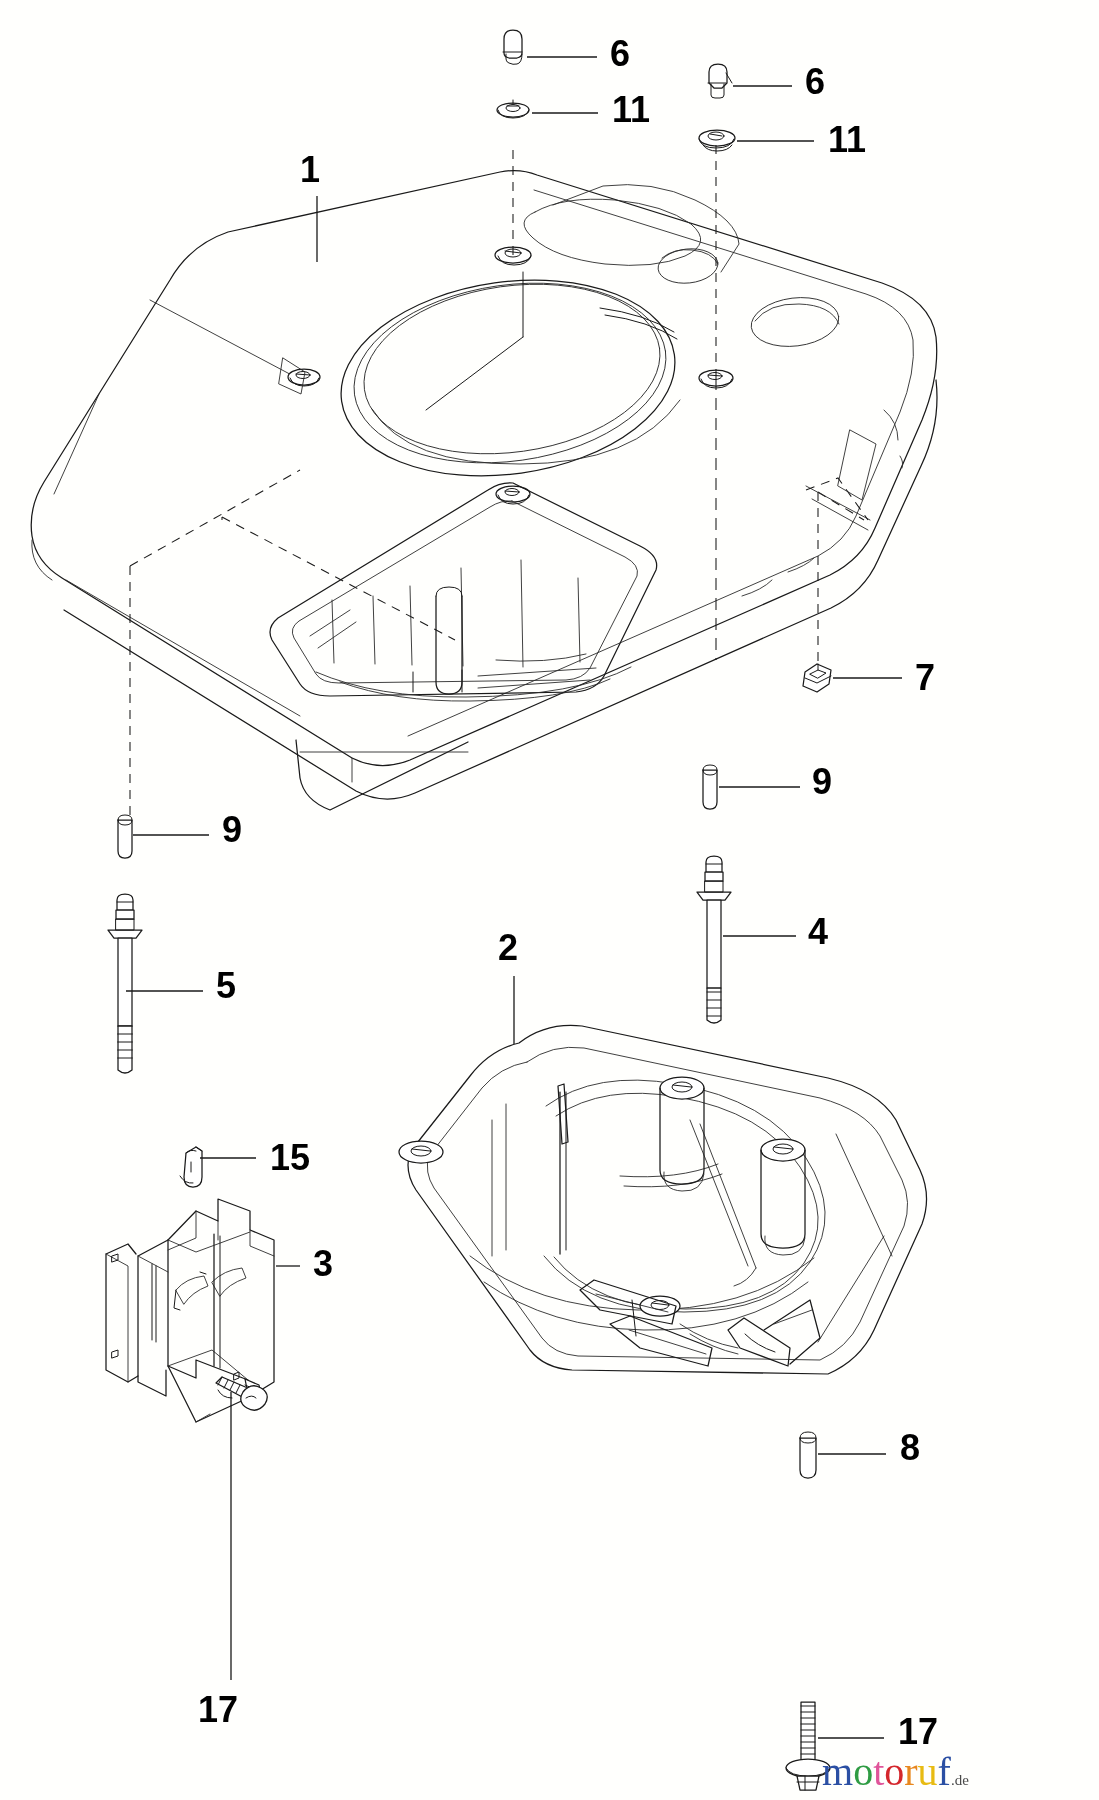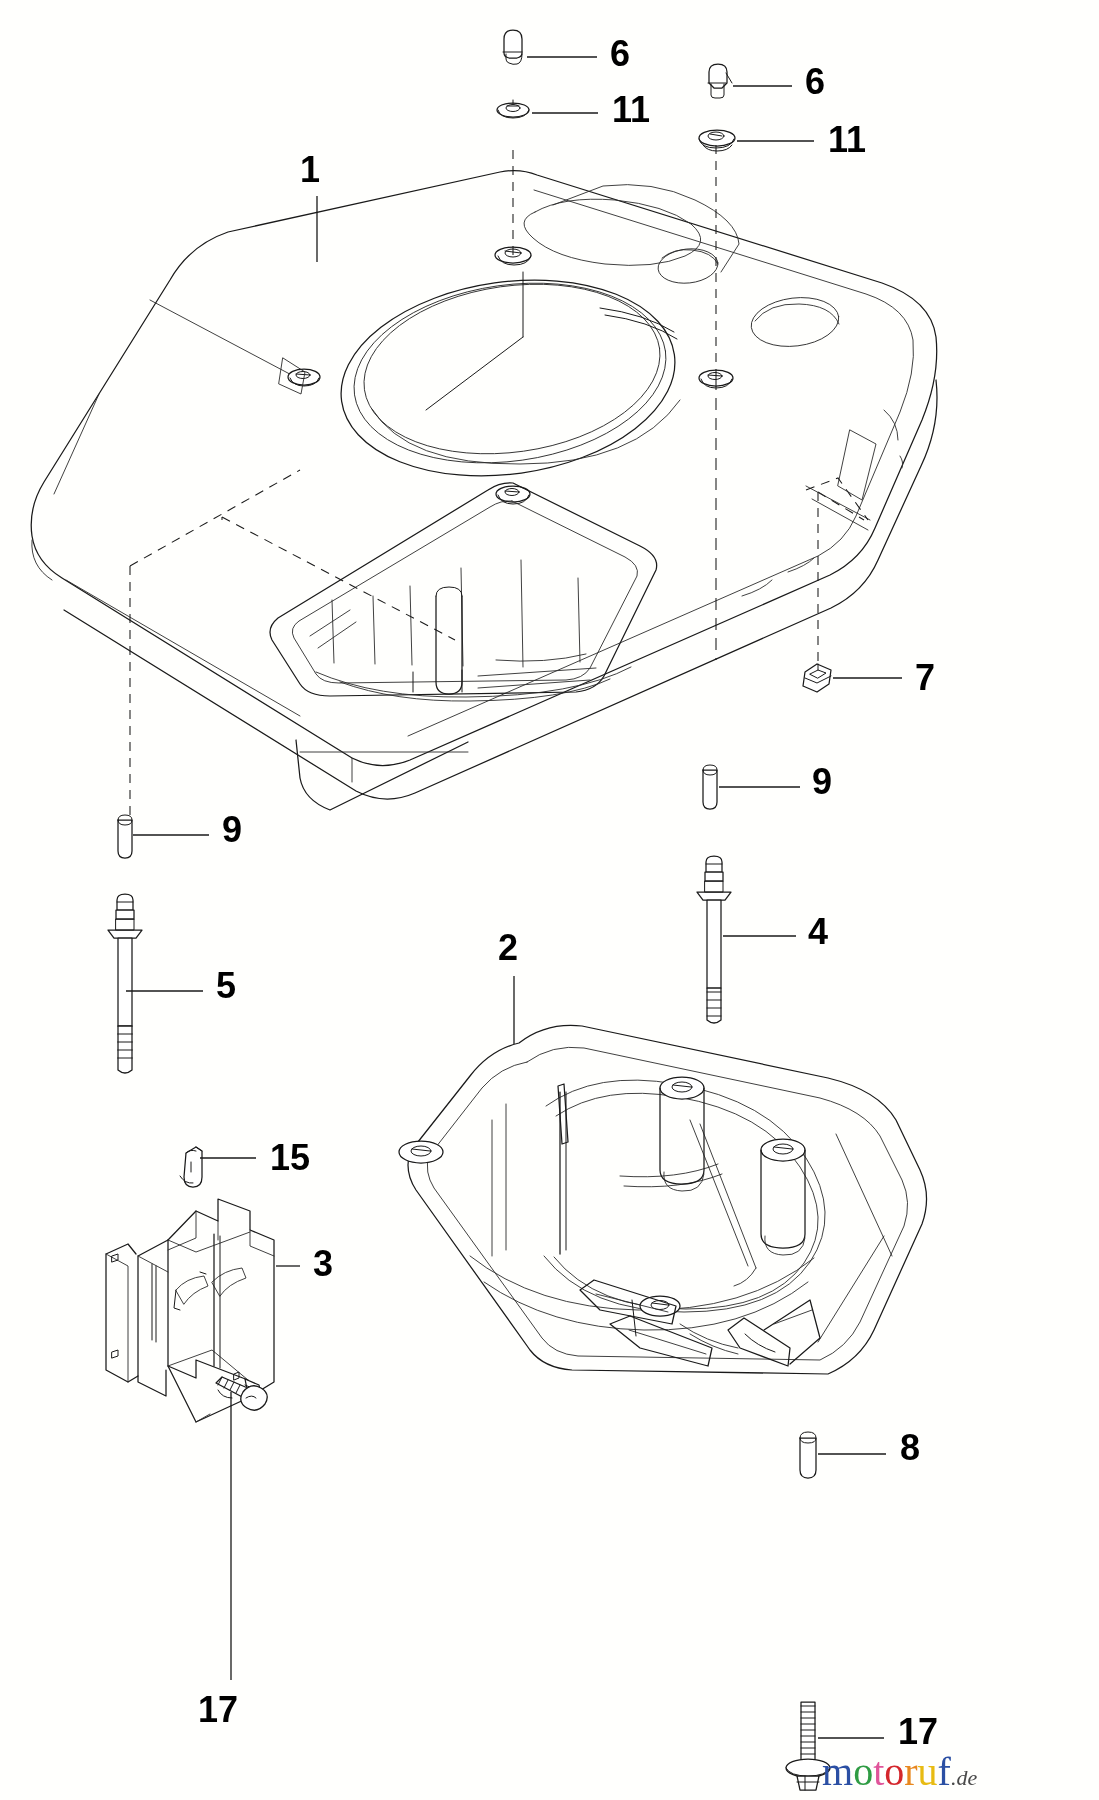--- a/index.html
+++ b/index.html
@@ -36,21 +36,21 @@
   }
   #watermark {
     position: absolute;
     font-family: "Liberation Serif", serif;
     font-size: 40px;
     line-height: 1;
     white-space: nowrap;
     user-select: none;
   }
   #watermark .wm-l { font-weight: 400; }
-  #watermark .wm-de { font-size: 22px; font-style: italic; }
+  #watermark .wm-de { font-size: 15px; }
 </style>
 </head>
 <body>
 
 <div id="page">
 
   <svg id="diagram" viewBox="0 0 1099 1800" xmlns="http://www.w3.org/2000/svg">
     <defs>
       <style>
         .ln   { fill:none; stroke:#1a1a1a; stroke-width:1.25; stroke-linecap:round; stroke-linejoin:round; }

